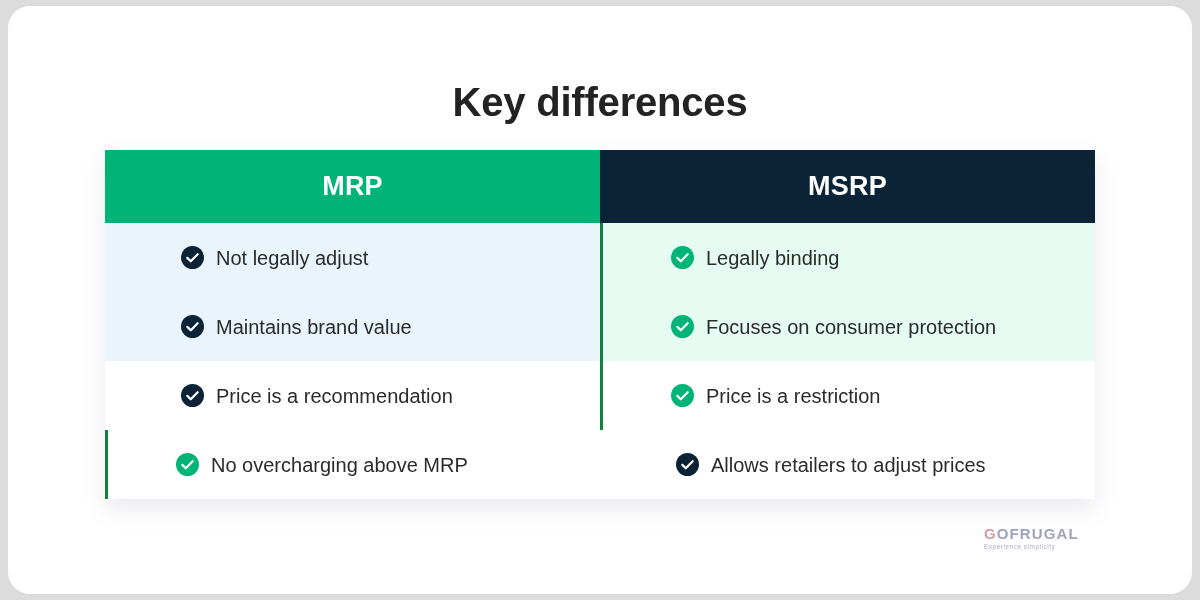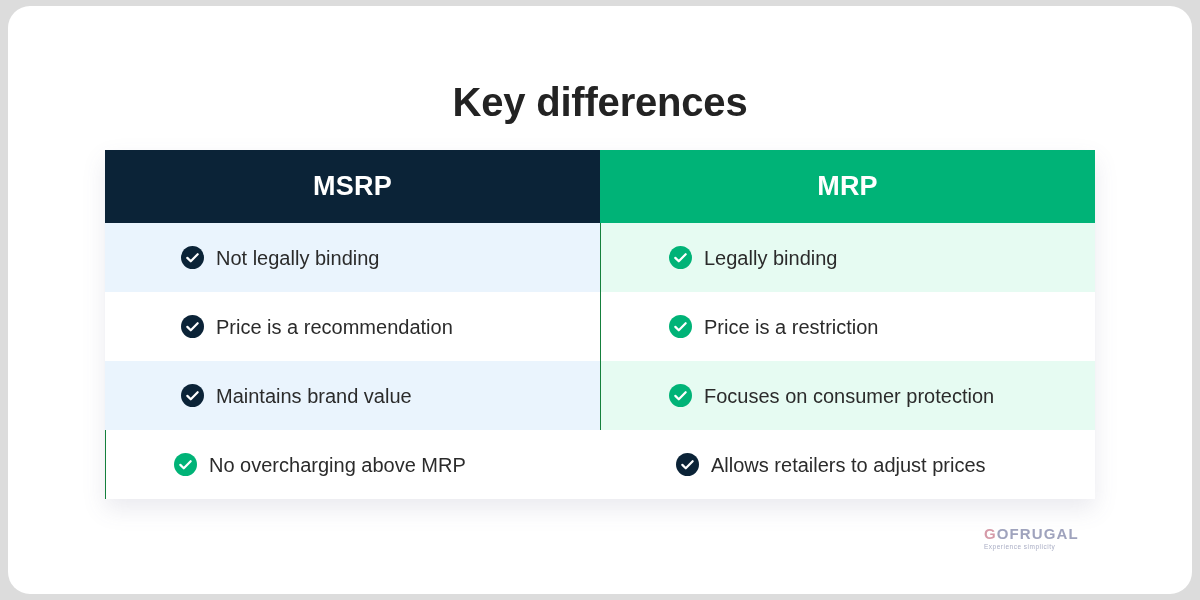--- a/index.html
+++ b/index.html
@@ -77,21 +77,21 @@
   }
   .cell {
     flex: 1 1 50%;
     display: flex;
     align-items: center;
     box-sizing: border-box;
     padding-left: 76px;
   }
   .cell.right-col {
     padding-left: 68px;
-    border-left: 1px solid #15803d;
+    border-left: 3px solid #15803d;
   }
 
   
   .trow.tint .cell.left-col  { background: #eaf4fd; }
   .trow.tint .cell.right-col { background: #e6fbf2; }
   .trow.plain .cell.left-col  { background: #ffffff; }
   .trow.plain .cell.right-col { background: #ffffff; }
 
   .check-icon {
     flex: 0 0 auto;
@@ -135,78 +135,78 @@
 </head>
 <body>
 
 <div class="page-card">
 
   <div class="page-title">Key differences</div>
 
   <div class="table">
 
     <div class="thead">
+      <div class="th th-mrp">
+        <span>MRP</span>
+      </div>
       <div class="th th-msrp">
         <span>MSRP</span>
       </div>
-      <div class="th th-mrp">
-        <span>MRP</span>
-      </div>
     </div>
 
     <div class="tbody">
 
       <div class="trow tint">
         <div class="cell left-col">
           <svg class="check-icon" viewBox="0 0 24 24">
             <circle cx="12" cy="12" r="12" fill="#0b2337"></circle>
             <path d="M6.6 12.4 L10.2 16 L17.4 8.6" fill="none" stroke="#ffffff" stroke-width="2.3" stroke-linecap="round" stroke-linejoin="round"></path>
           </svg>
-          <span class="cell-label">Not legally binding</span>
+          <span class="cell-label">Not legally adjust</span>
         </div>
         <div class="cell right-col">
           <svg class="check-icon" viewBox="0 0 24 24">
             <circle cx="12" cy="12" r="12" fill="#00b377"></circle>
             <path d="M6.6 12.4 L10.2 16 L17.4 8.6" fill="none" stroke="#ffffff" stroke-width="2.3" stroke-linecap="round" stroke-linejoin="round"></path>
           </svg>
           <span class="cell-label">Legally binding</span>
         </div>
       </div>
 
+      <div class="trow tint">
+        <div class="cell left-col">
+          <svg class="check-icon" viewBox="0 0 24 24">
+            <circle cx="12" cy="12" r="12" fill="#0b2337"></circle>
+            <path d="M6.6 12.4 L10.2 16 L17.4 8.6" fill="none" stroke="#ffffff" stroke-width="2.3" stroke-linecap="round" stroke-linejoin="round"></path>
+          </svg>
+          <span class="cell-label">Maintains brand value</span>
+        </div>
+        <div class="cell right-col">
+          <svg class="check-icon" viewBox="0 0 24 24">
+            <circle cx="12" cy="12" r="12" fill="#00b377"></circle>
+            <path d="M6.6 12.4 L10.2 16 L17.4 8.6" fill="none" stroke="#ffffff" stroke-width="2.3" stroke-linecap="round" stroke-linejoin="round"></path>
+          </svg>
+          <span class="cell-label">Focuses on consumer protection</span>
+        </div>
+      </div>
+
       <div class="trow plain">
         <div class="cell left-col">
           <svg class="check-icon" viewBox="0 0 24 24">
             <circle cx="12" cy="12" r="12" fill="#0b2337"></circle>
             <path d="M6.6 12.4 L10.2 16 L17.4 8.6" fill="none" stroke="#ffffff" stroke-width="2.3" stroke-linecap="round" stroke-linejoin="round"></path>
           </svg>
           <span class="cell-label">Price is a recommendation</span>
         </div>
         <div class="cell right-col">
           <svg class="check-icon" viewBox="0 0 24 24">
             <circle cx="12" cy="12" r="12" fill="#00b377"></circle>
             <path d="M6.6 12.4 L10.2 16 L17.4 8.6" fill="none" stroke="#ffffff" stroke-width="2.3" stroke-linecap="round" stroke-linejoin="round"></path>
           </svg>
           <span class="cell-label">Price is a restriction</span>
-        </div>
-      </div>
-
-      <div class="trow tint">
-        <div class="cell left-col">
-          <svg class="check-icon" viewBox="0 0 24 24">
-            <circle cx="12" cy="12" r="12" fill="#0b2337"></circle>
-            <path d="M6.6 12.4 L10.2 16 L17.4 8.6" fill="none" stroke="#ffffff" stroke-width="2.3" stroke-linecap="round" stroke-linejoin="round"></path>
-          </svg>
-          <span class="cell-label">Maintains brand value</span>
-        </div>
-        <div class="cell right-col">
-          <svg class="check-icon" viewBox="0 0 24 24">
-            <circle cx="12" cy="12" r="12" fill="#00b377"></circle>
-            <path d="M6.6 12.4 L10.2 16 L17.4 8.6" fill="none" stroke="#ffffff" stroke-width="2.3" stroke-linecap="round" stroke-linejoin="round"></path>
-          </svg>
-          <span class="cell-label">Focuses on consumer protection</span>
         </div>
       </div>
 
       <div class="trow plain">
         <div class="cell right-col">
           <svg class="check-icon" viewBox="0 0 24 24">
             <circle cx="12" cy="12" r="12" fill="#00b377"></circle>
             <path d="M6.6 12.4 L10.2 16 L17.4 8.6" fill="none" stroke="#ffffff" stroke-width="2.3" stroke-linecap="round" stroke-linejoin="round"></path>
           </svg>
           <span class="cell-label">No overcharging above MRP</span>

